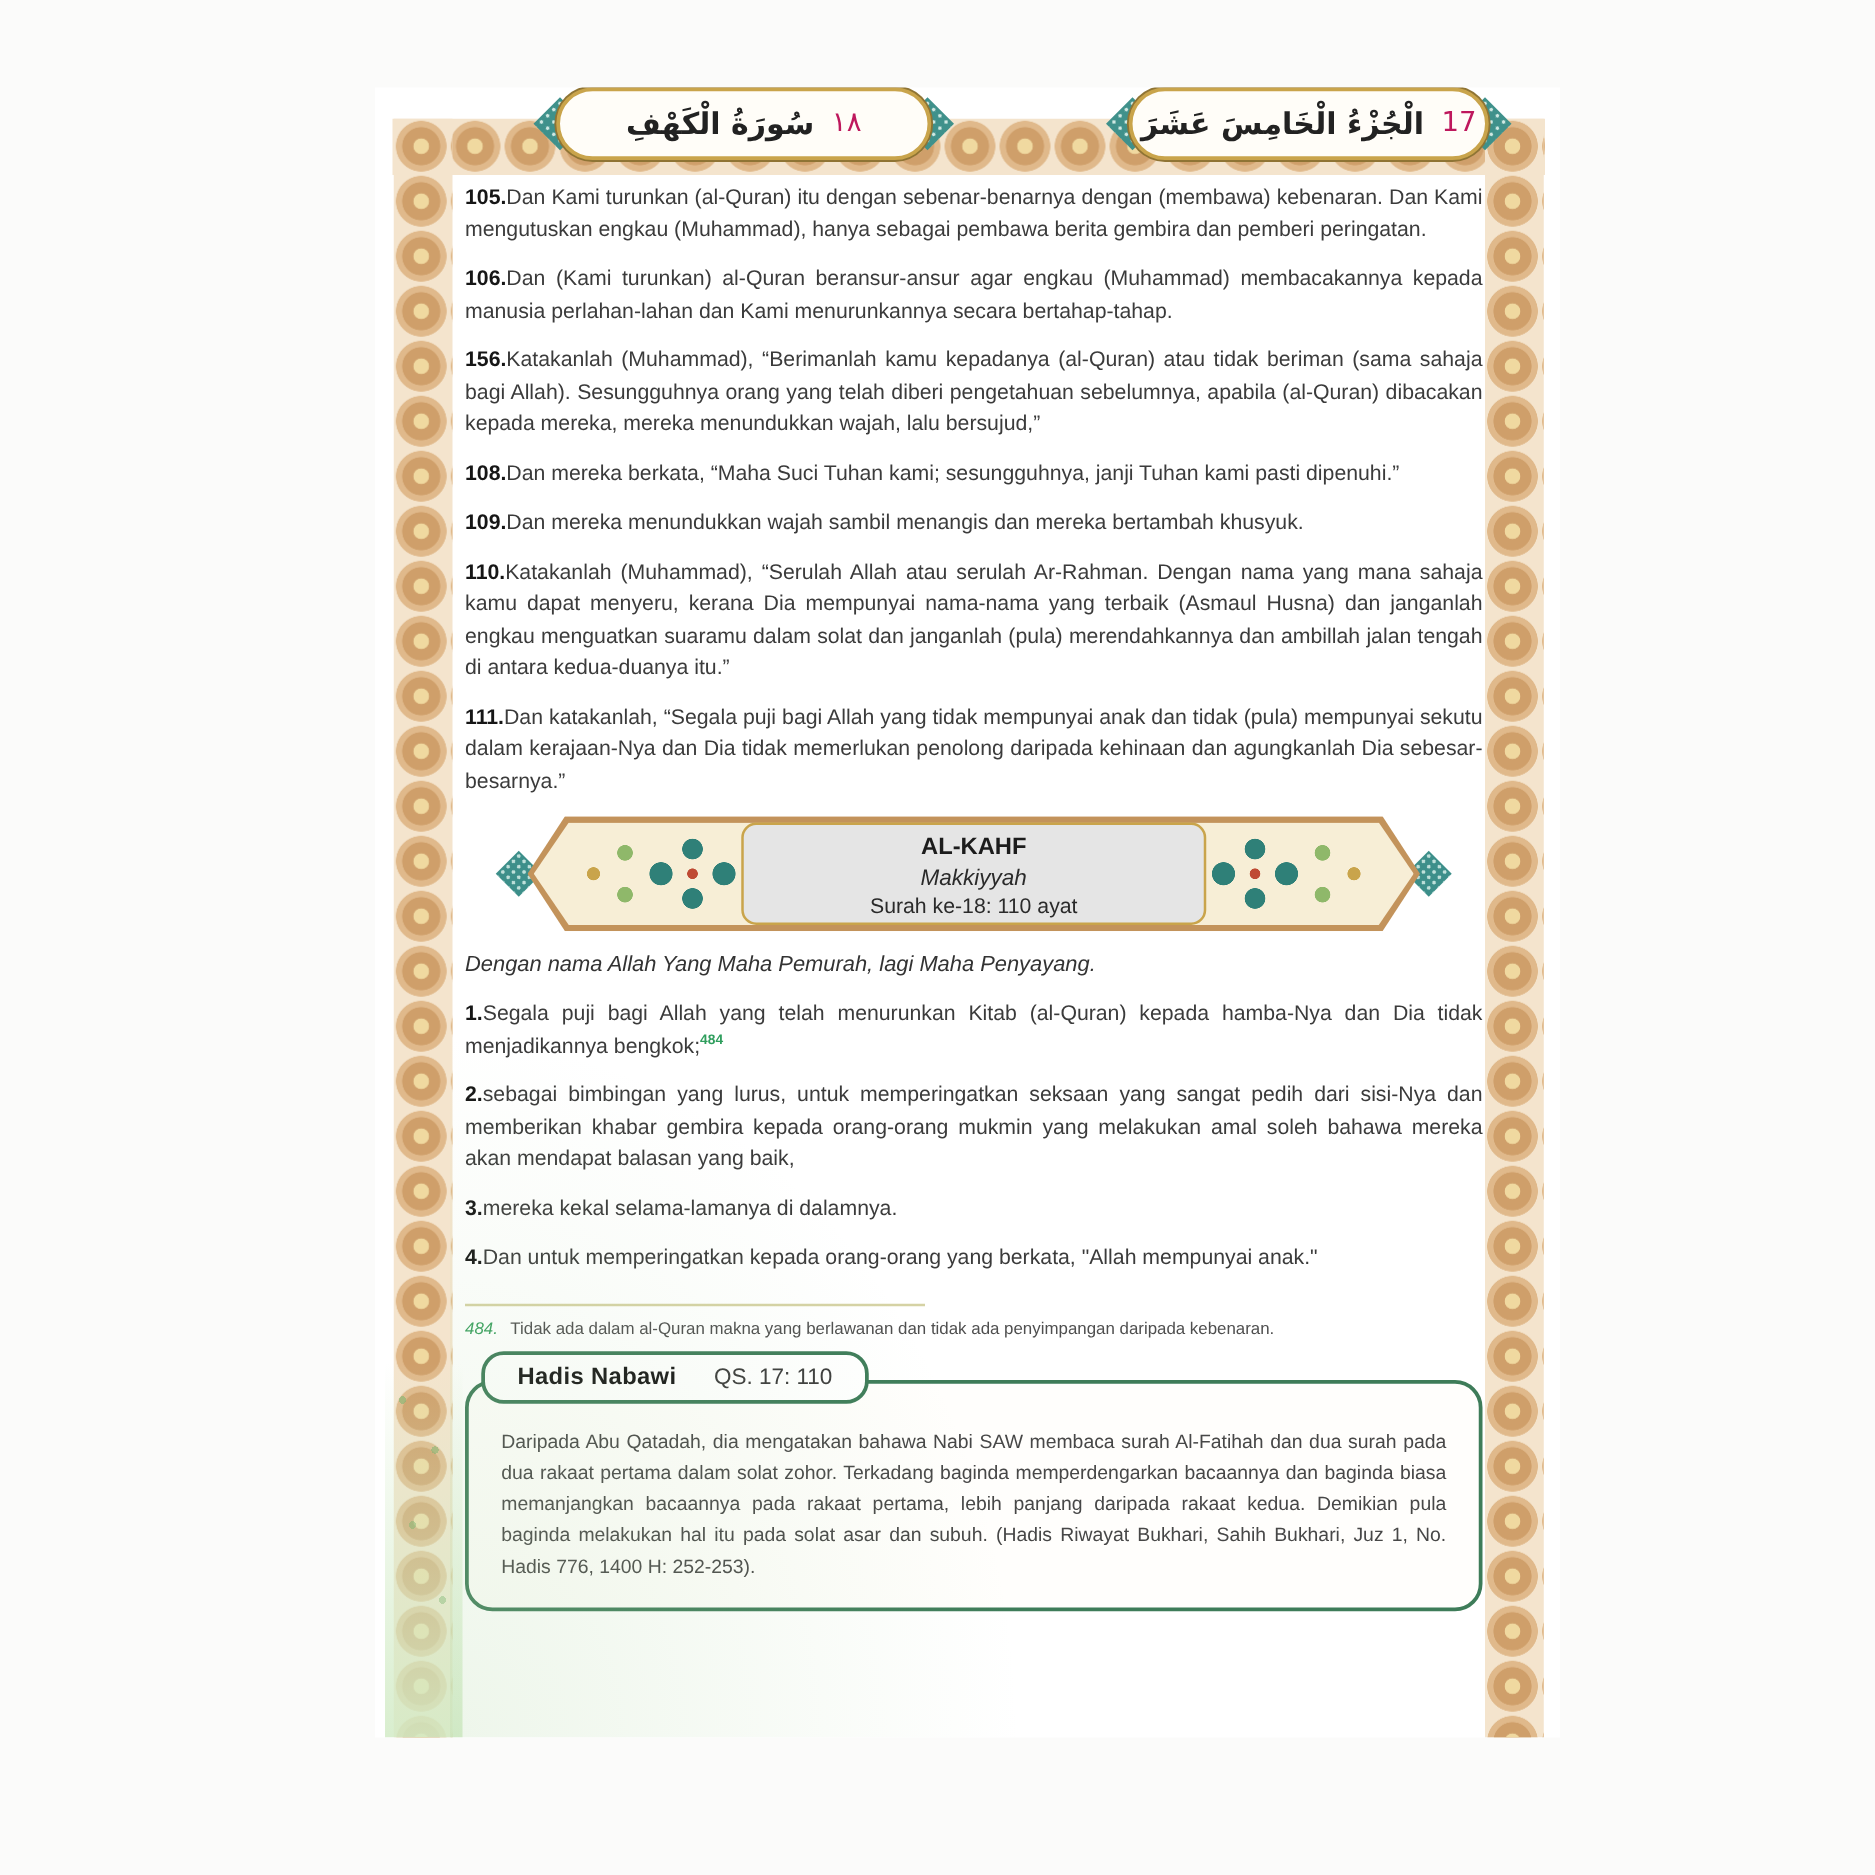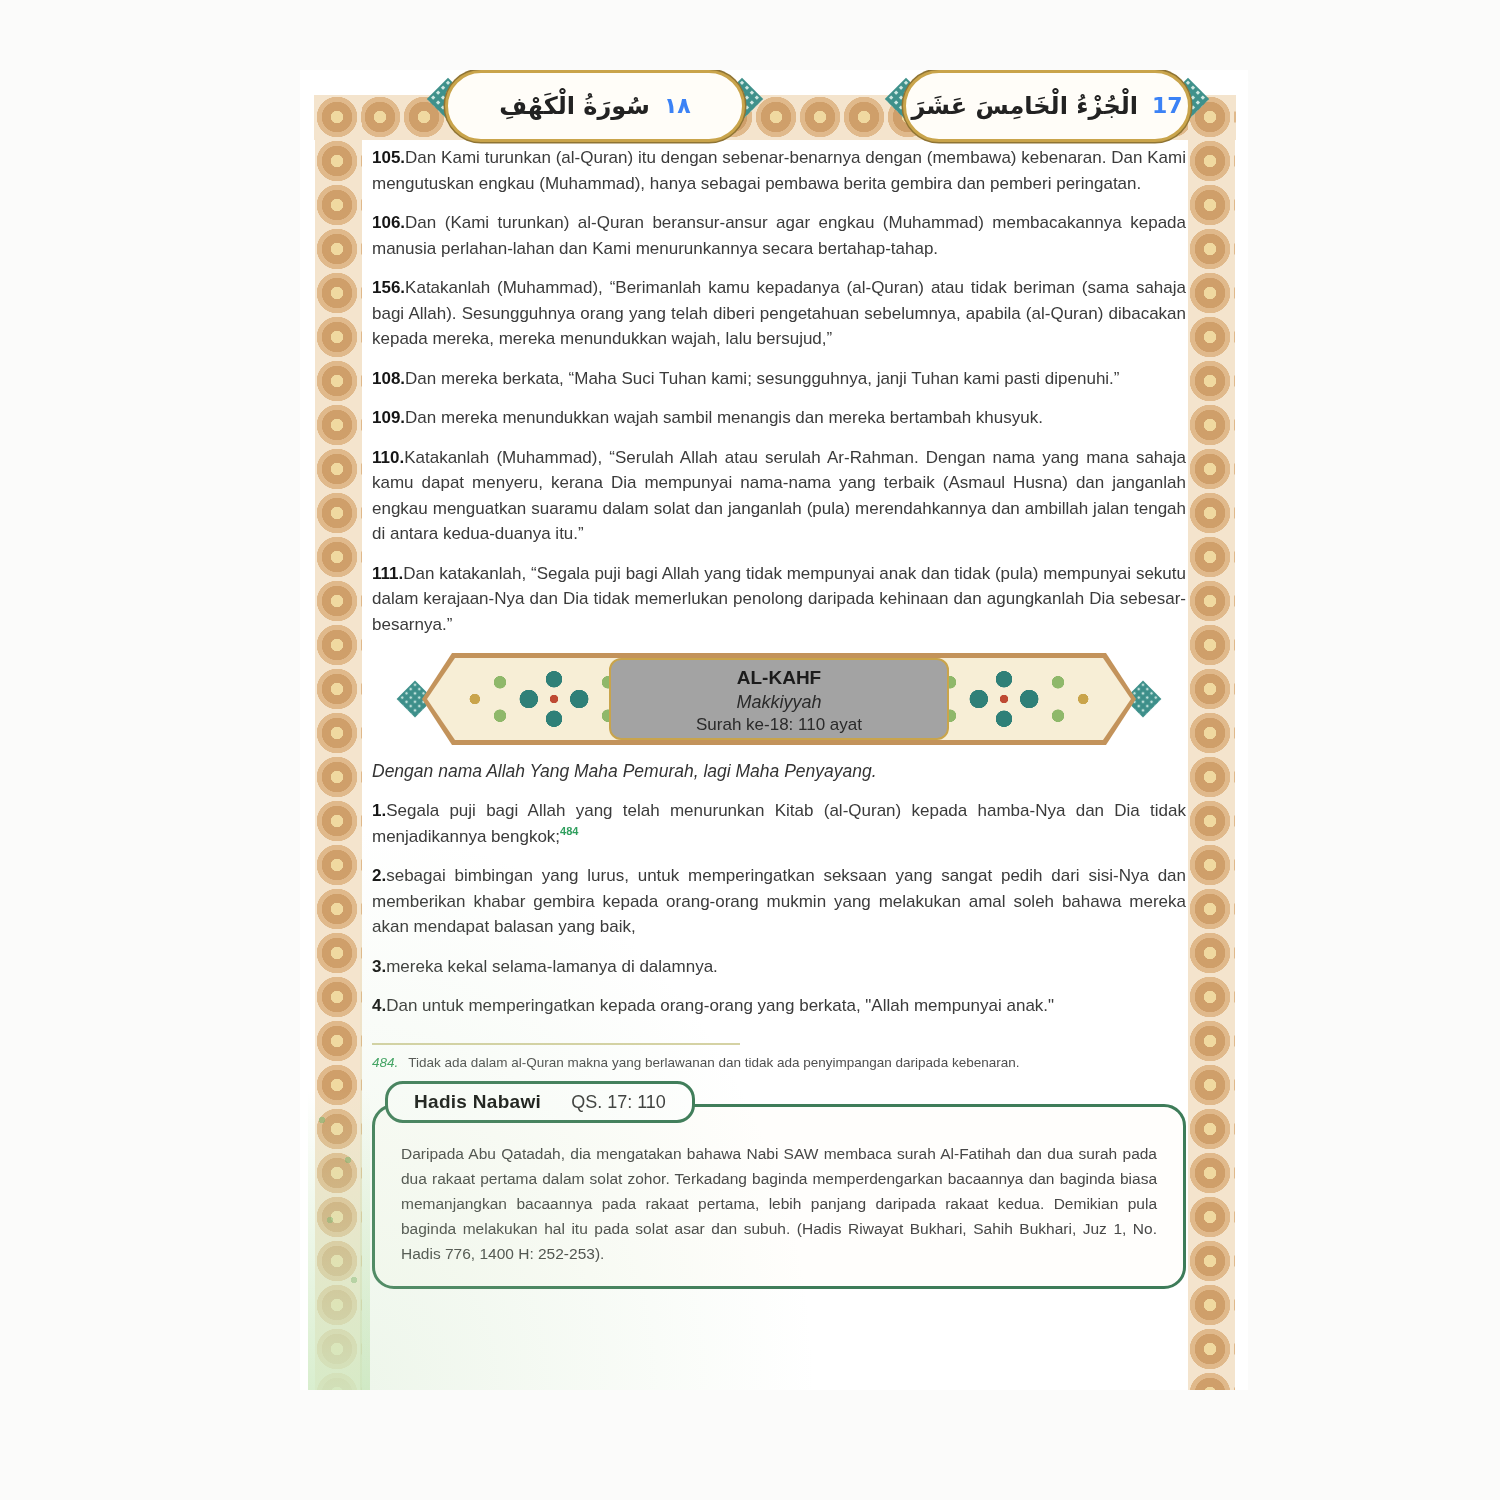--- a/index.html
+++ b/index.html
@@ -34,42 +34,42 @@
       radial-gradient(circle at 22px 130px,rgba(120,180,110,0.45) 0 3px,transparent 3px),
       radial-gradient(circle at 46px 190px,rgba(120,180,110,0.4) 0 3px,transparent 3px),
       linear-gradient(to top,rgba(210,235,198,0.85),rgba(210,235,198,0));
   }
   .tint{
     position:absolute;left:60px;bottom:0;width:520px;height:640px;
     background:radial-gradient(ellipse at 0% 100%,rgba(176,214,162,0.22),transparent 62%);
     pointer-events:none;z-index:5;
   }
   
-  .cartouche{position:absolute;height:72px;z-index:6;}
+  .cartouche{position:absolute;height:58px;z-index:6;}
   .cartouche .dia{
     position:absolute;width:30px;height:30px;top:14px;transform:rotate(45deg);
     background-color:#3f918b;
     background-image:radial-gradient(#cfe8e2 1.5px,transparent 1.6px);
     background-size:7px 7px;z-index:0;
   }
   .cartouche .dia.l{left:-12px;}
   .cartouche .dia.r{right:-12px;}
   .cartouche .pill{
     position:absolute;inset:0;background:#fffdf8;
     border:3px solid #c9a44b;border-radius:999px;
     box-shadow:0 0 0 1.5px #8f7434;
     display:flex;align-items:center;justify-content:center;gap:14px;z-index:1;
   }
   .cart-arabic{
     font-family:"DejaVu Sans",sans-serif;font-weight:bold;
     font-size:24px;color:#222;white-space:nowrap;line-height:1;
   }
   .cart-num{
-    font-family:"DejaVu Sans",sans-serif;font-weight:bold;
-    font-size:22px;color:#3b82f6;line-height:1;
+    font-family:"DejaVu Sans",sans-serif;font-weight:normal;
+    font-size:22px;color:#be185d;line-height:1;
   }
   .cart-surah{left:145px;width:300px;top:0;}
   .cart-juz{left:580px;width:288px;top:0;margin-left:23px;}
   
   .content{position:absolute;left:72px;width:814px;top:75px;z-index:4;}
   .verse{
     margin:0 0 14px 0;text-align:justify;
     font-size:17px;line-height:1.5;color:#3b3b3b;
   }
   .vnum{font-weight:bold;color:#161616;}
@@ -104,22 +104,22 @@
       radial-gradient(circle at 20% 28%,#8fb86a 0 6px,transparent 6.5px),
       radial-gradient(circle at 80% 28%,#8fb86a 0 6px,transparent 6.5px),
       radial-gradient(circle at 20% 72%,#8fb86a 0 6px,transparent 6.5px),
       radial-gradient(circle at 80% 72%,#8fb86a 0 6px,transparent 6.5px),
       radial-gradient(circle at 6% 50%,#c9a44b 0 5px,transparent 5.5px),
       radial-gradient(circle at 94% 50%,#c9a44b 0 5px,transparent 5.5px);
   }
   .f-left{left:64px;}
   .f-right{right:64px;}
   .banner-panel{
-    position:absolute;left:50%;transform:translateX(-50%);top:5px;bottom:5px;width:340px;
-    background:#a3a3a3;border:2px solid #c9a44b;border-radius:12px;
+    position:absolute;left:50%;transform:translateX(-50%);top:5px;bottom:5px;width:372px;
+    background:#e5e5e5;border:2px solid #c9a44b;border-radius:12px;
     z-index:3;text-align:center;padding-top:5px;box-sizing:border-box;
   }
   .b-title{font-size:19px;font-weight:bold;color:#1c1c1c;line-height:1.35;}
   .b-sub{font-size:18px;font-style:italic;color:#2a2a2a;line-height:1.3;}
   .b-info{font-size:17px;color:#2a2a2a;line-height:1.3;}
   .bismillah{
     margin:4px 0 16px 0;font-size:17.5px;font-style:italic;color:#333;text-align:left;
   }
   
   .fn-sep{width:368px;border:none;border-top:2px solid #d5d2a4;margin:24px 0 10px 0;}

